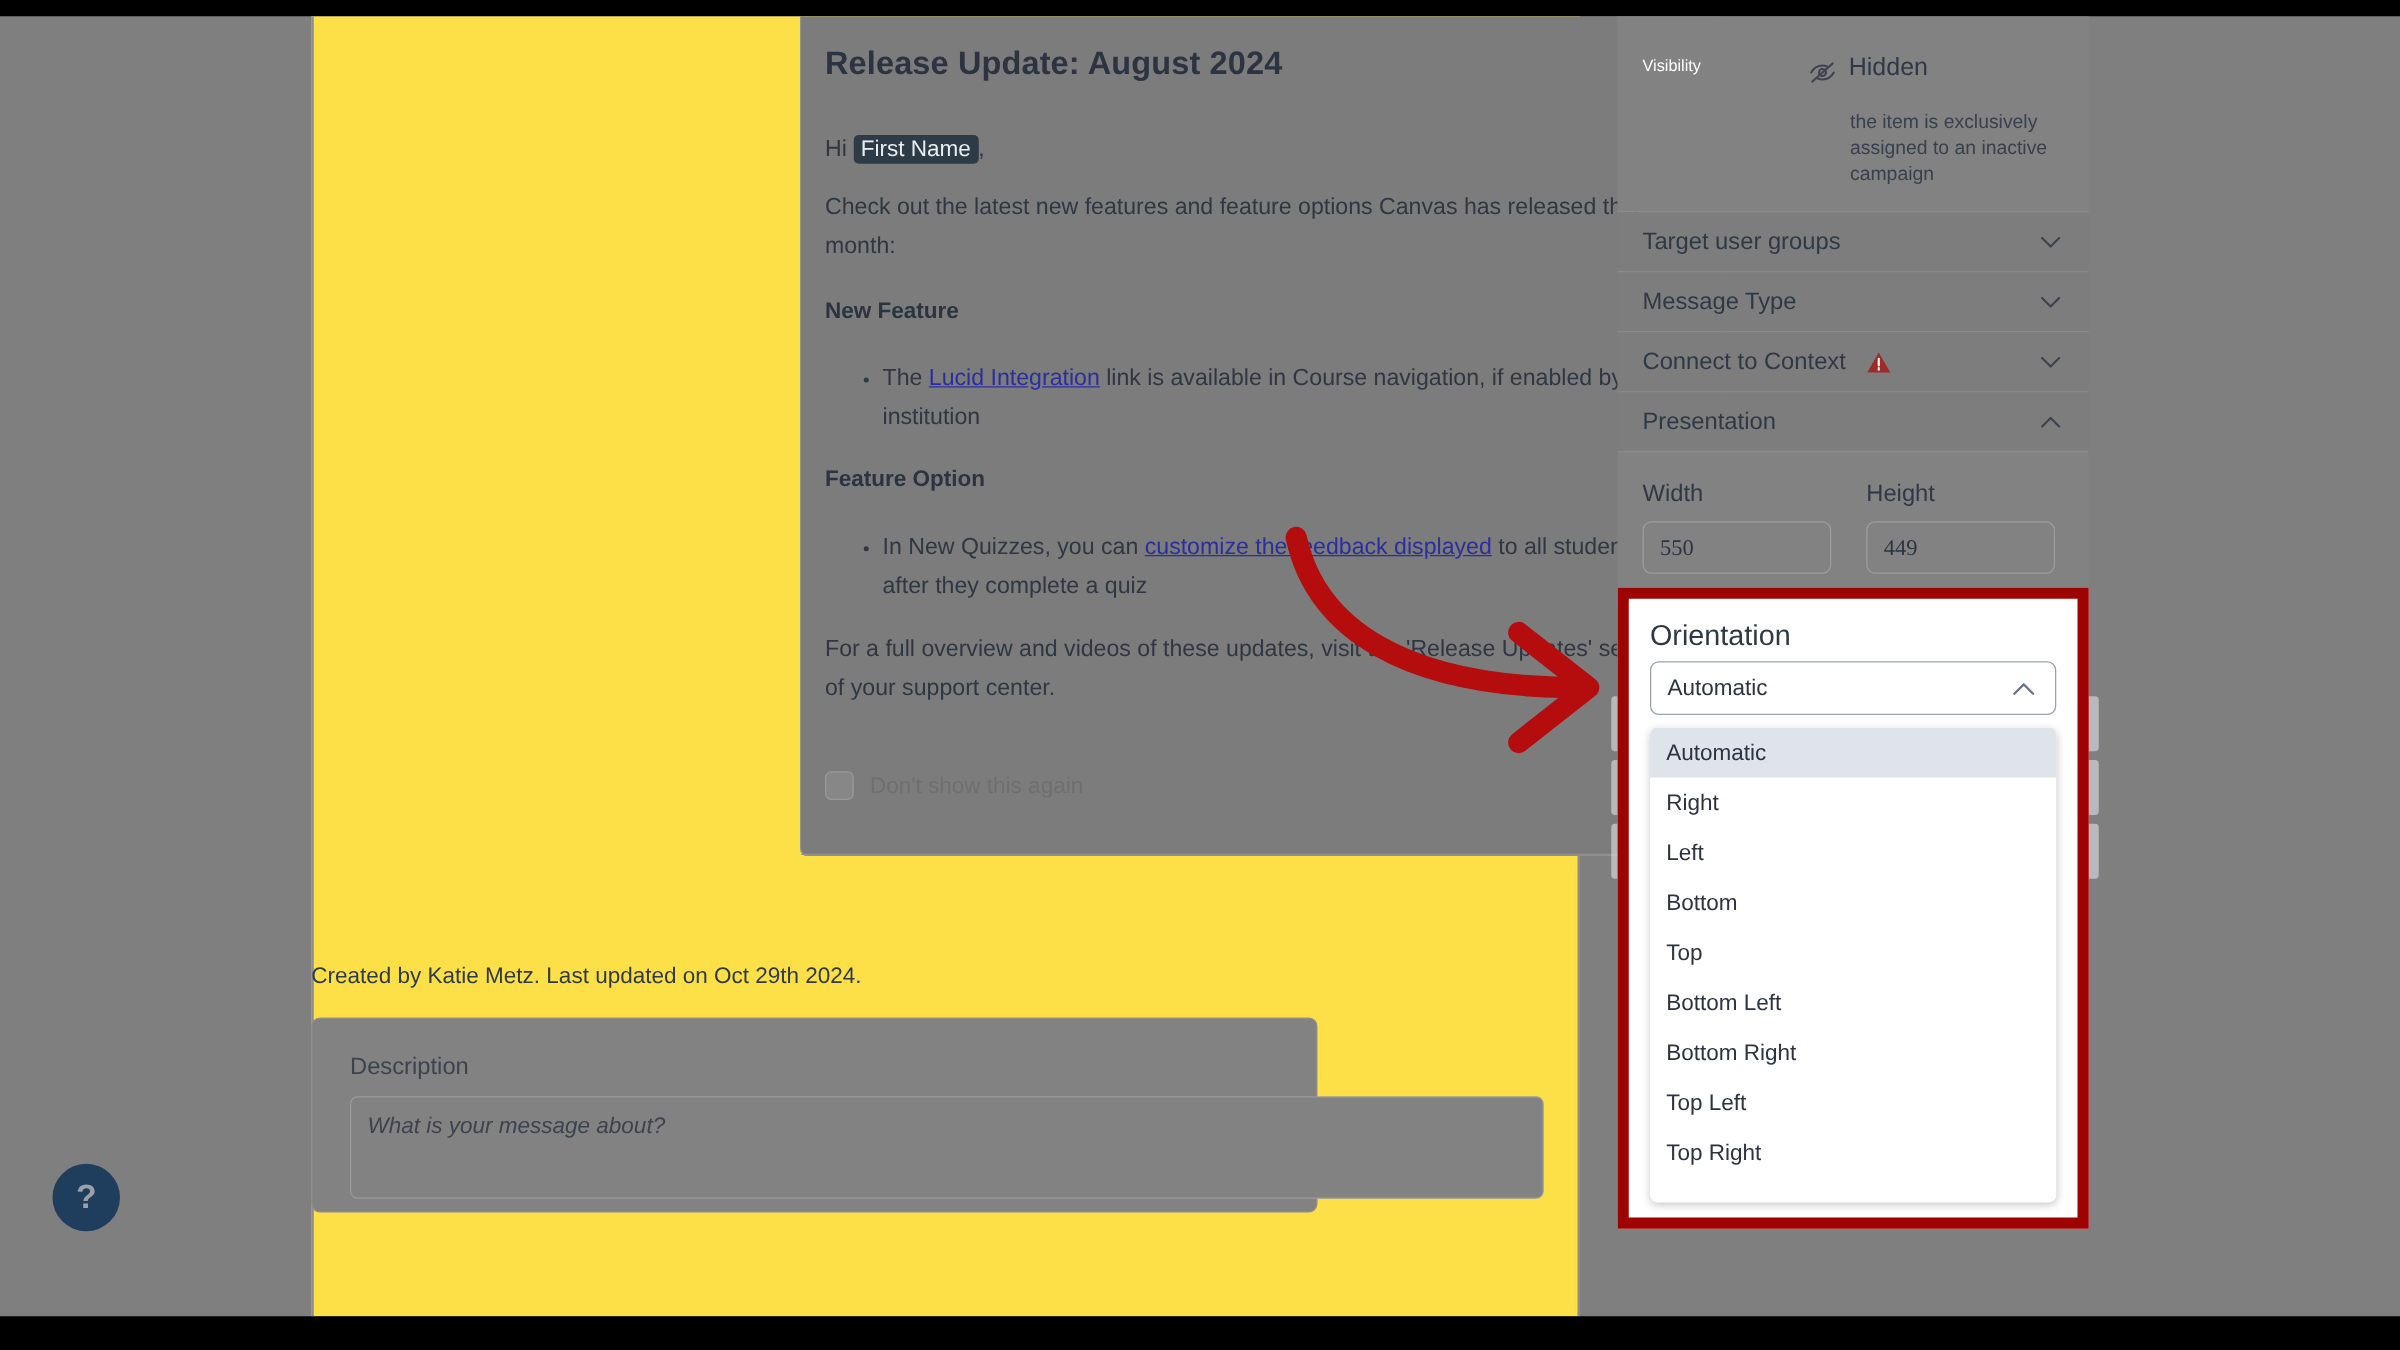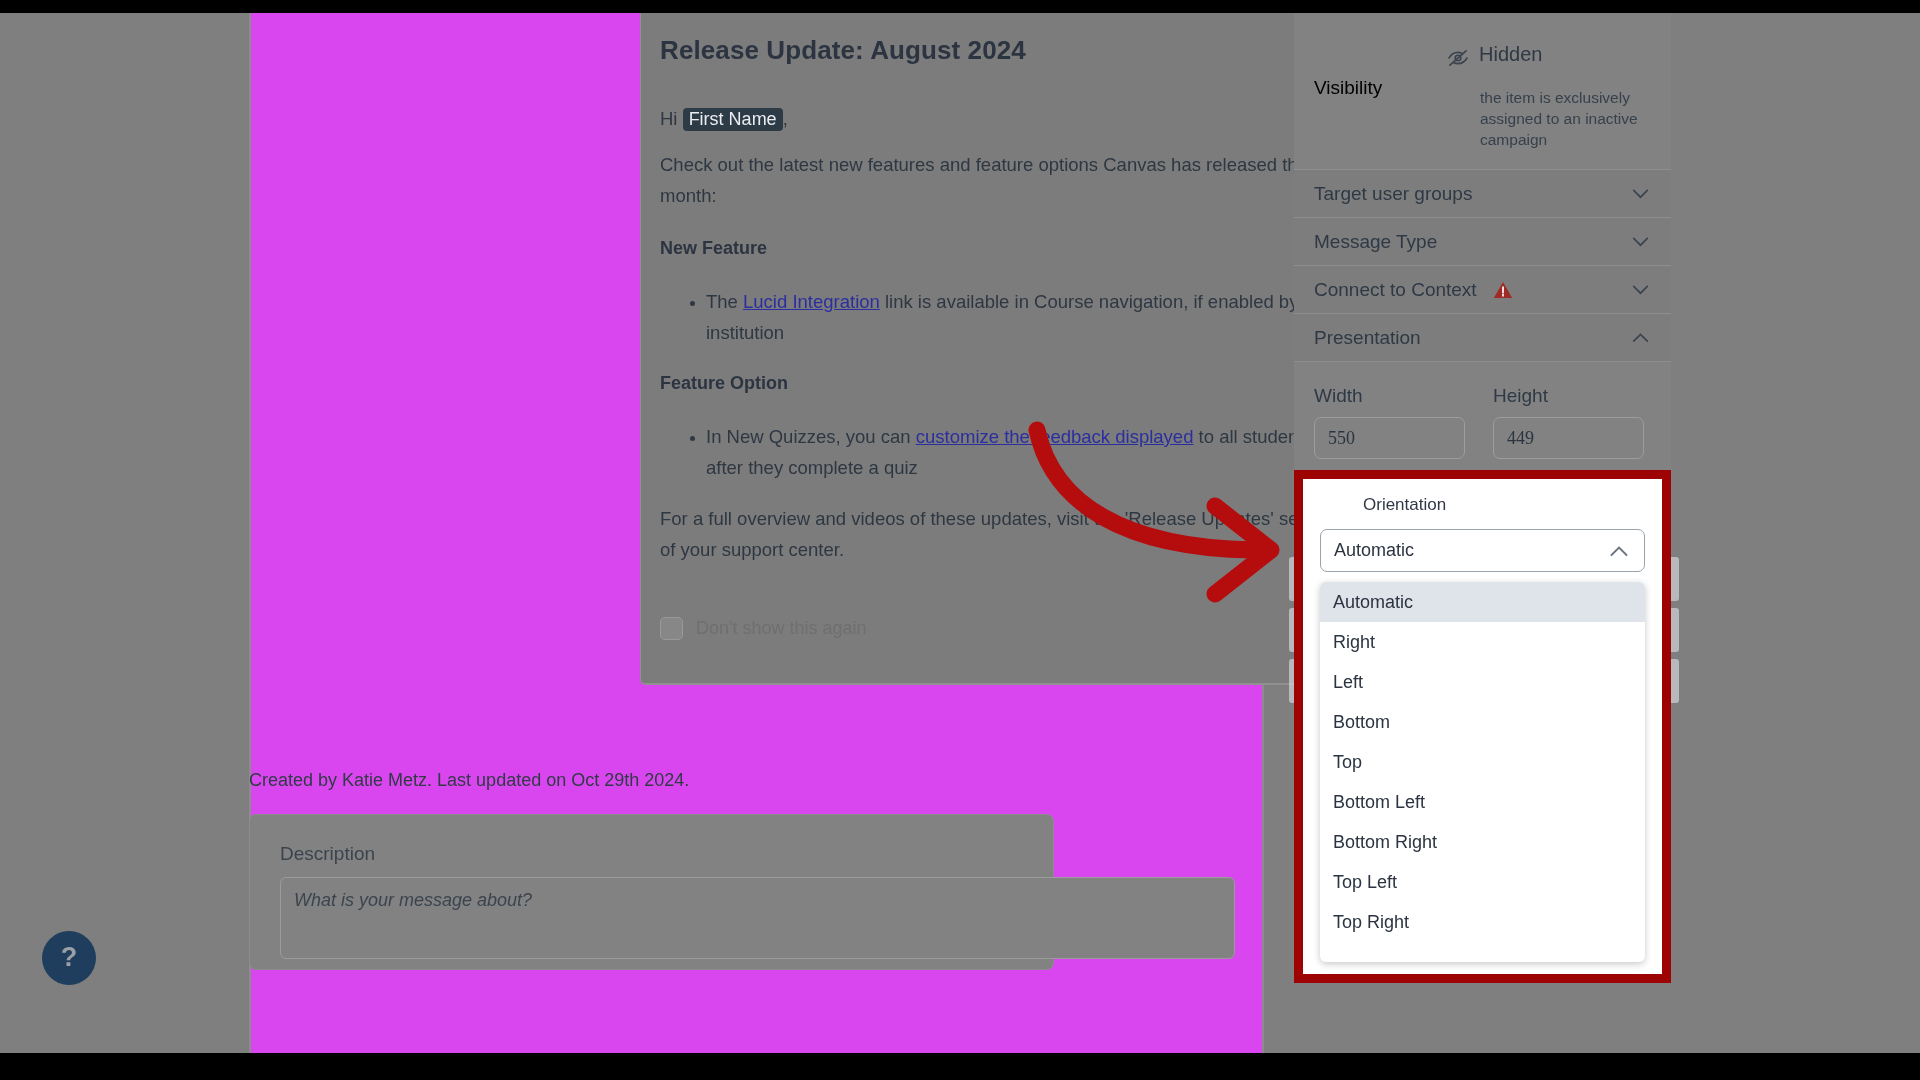--- a/index.html
+++ b/index.html
@@ -20,21 +20,21 @@
     left: 0; top: 13px;
     width: 1920px; height: 1040px;
     background: #7f7f7f;
     overflow: hidden;
   }
   
   .content-col {
     position: absolute;
     left: 249px; top: 0px;
     width: 1015px; height: 1040px;
-    background: #d946ef;
+    background: #fde047;
     border-left: 2px solid #8c8c8c;
     border-right: 2px solid #8c8c8c;
   }
   
   .modal {
     position: absolute;
     left: 389px; top: 0px;
     width: 737px; height: 672px;
     background: #7c7c7c;
     border: 1px solid #909090;
@@ -163,21 +163,21 @@
     width: 377px;
   }
   .sb-visibility {
     position: relative;
     height: 157px;
     background: #828282;
     border-bottom: 1px solid #8e8e8e;
   }
   .vis-label {
     position: absolute; left: 20px; top: 32px;
-    font-size: 19px; color: #000000; margin-top: 32px;
+    font-size: 13px; color: #ffffff;
   }
   .vis-eye {
     position: absolute; left: 153px; top: 36px;
     width: 22px; height: 18px;
   }
   .vis-value {
     position: absolute; left: 185px; top: 30px;
     font-size: 20px; color: #2f3945;
   }
   .vis-sub {
@@ -235,21 +235,21 @@
   
   .highlight-box {
     position: absolute;
     left: 1294px; top: 457px;
     width: 377px; height: 513px;
     border: 9px solid #9e0303;
     background: #ffffff;
   }
   .orient-label {
     position: absolute; left: 17px; top: 16px;
-    font-size: 17px; color: #2f3945; margin-left: 43px;
+    font-size: 23px; color: #2f3945;
   }
   .orient-select {
     position: absolute;
     left: 17px; top: 50px;
     width: 325px; height: 43px;
     background: #fff;
     border: 1px solid #9aa3ab;
     border-radius: 7px;
     display: flex; align-items: center;
     cursor: pointer;

